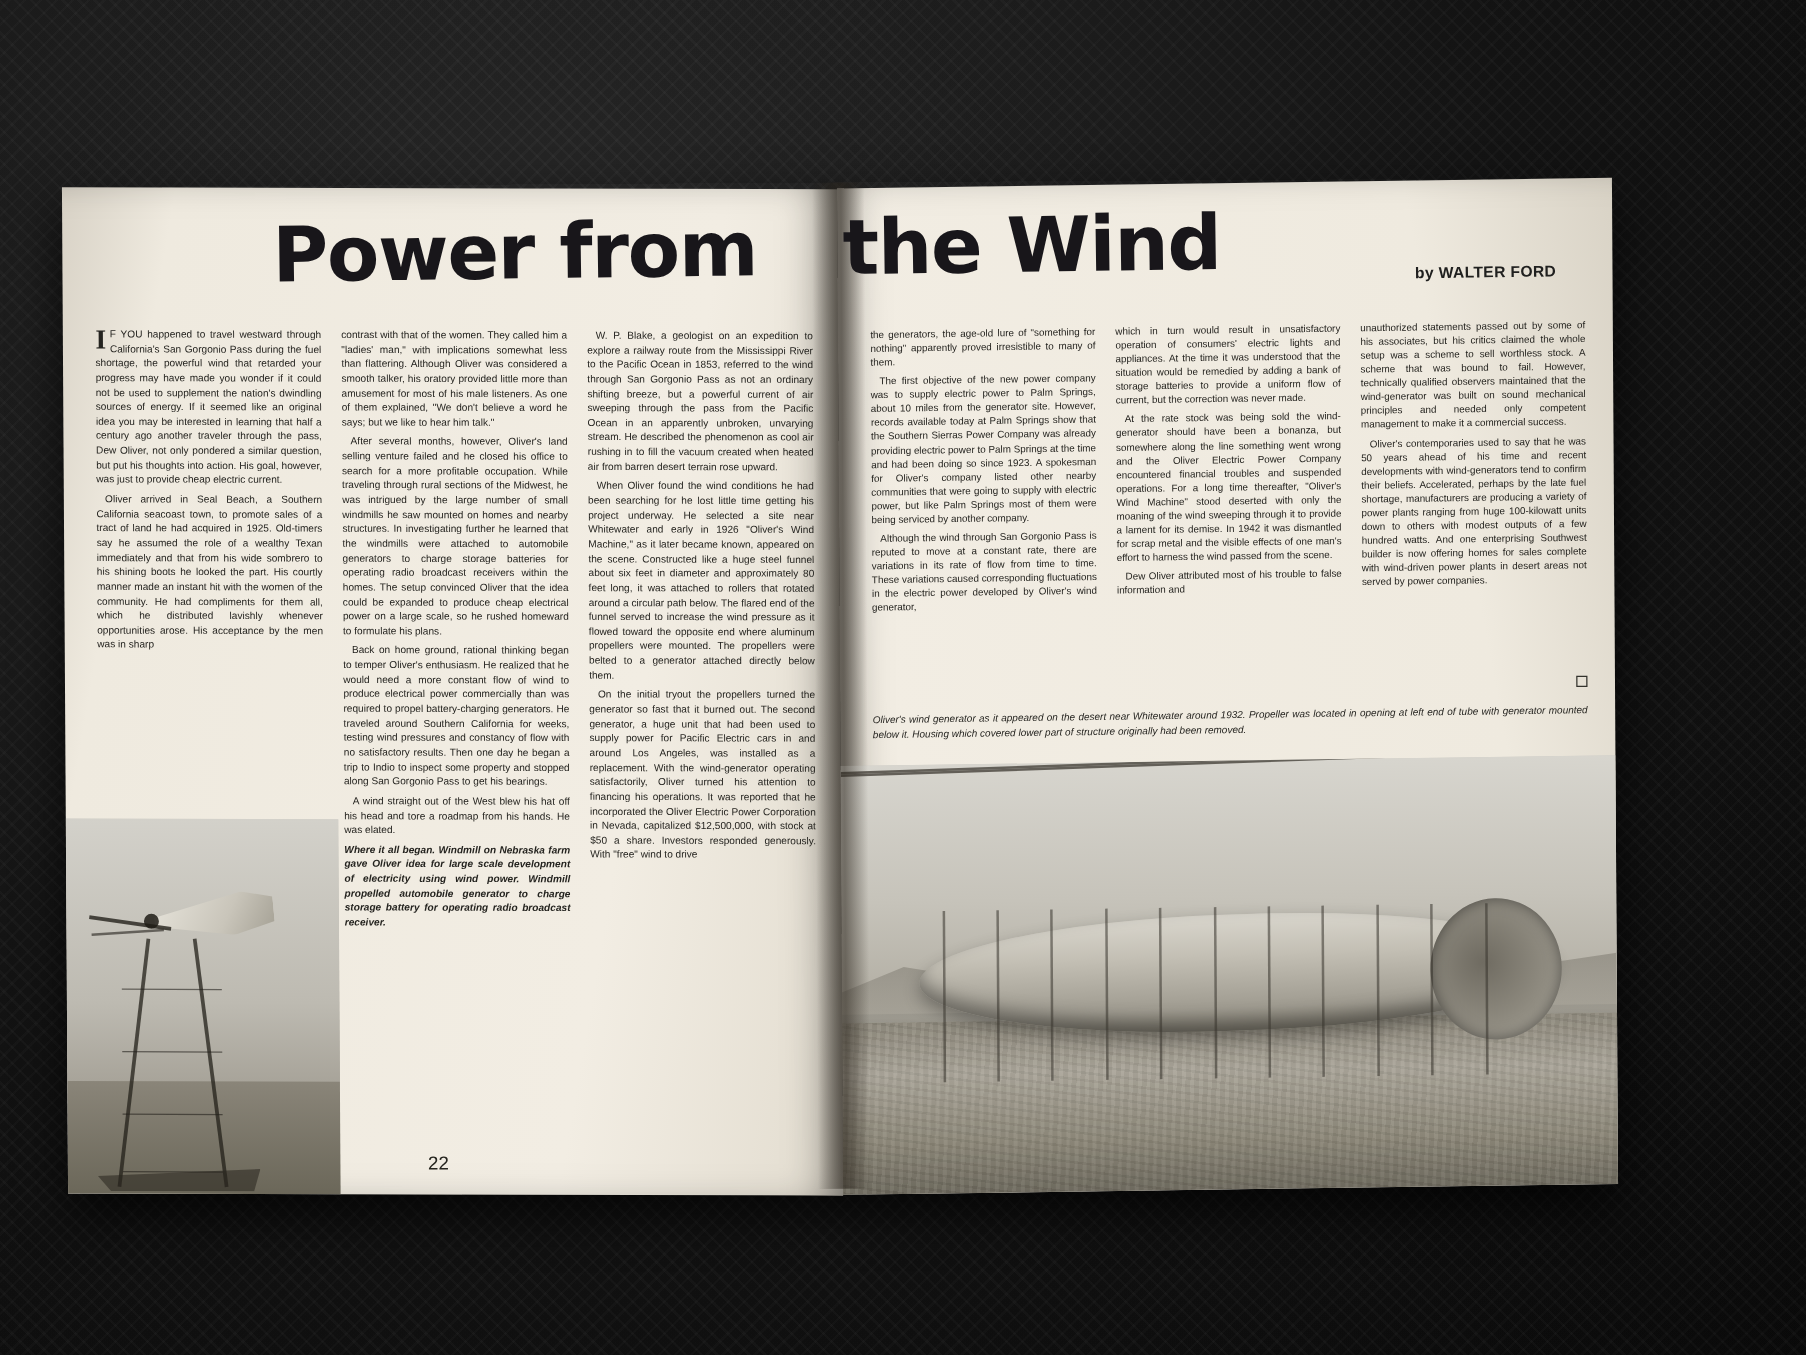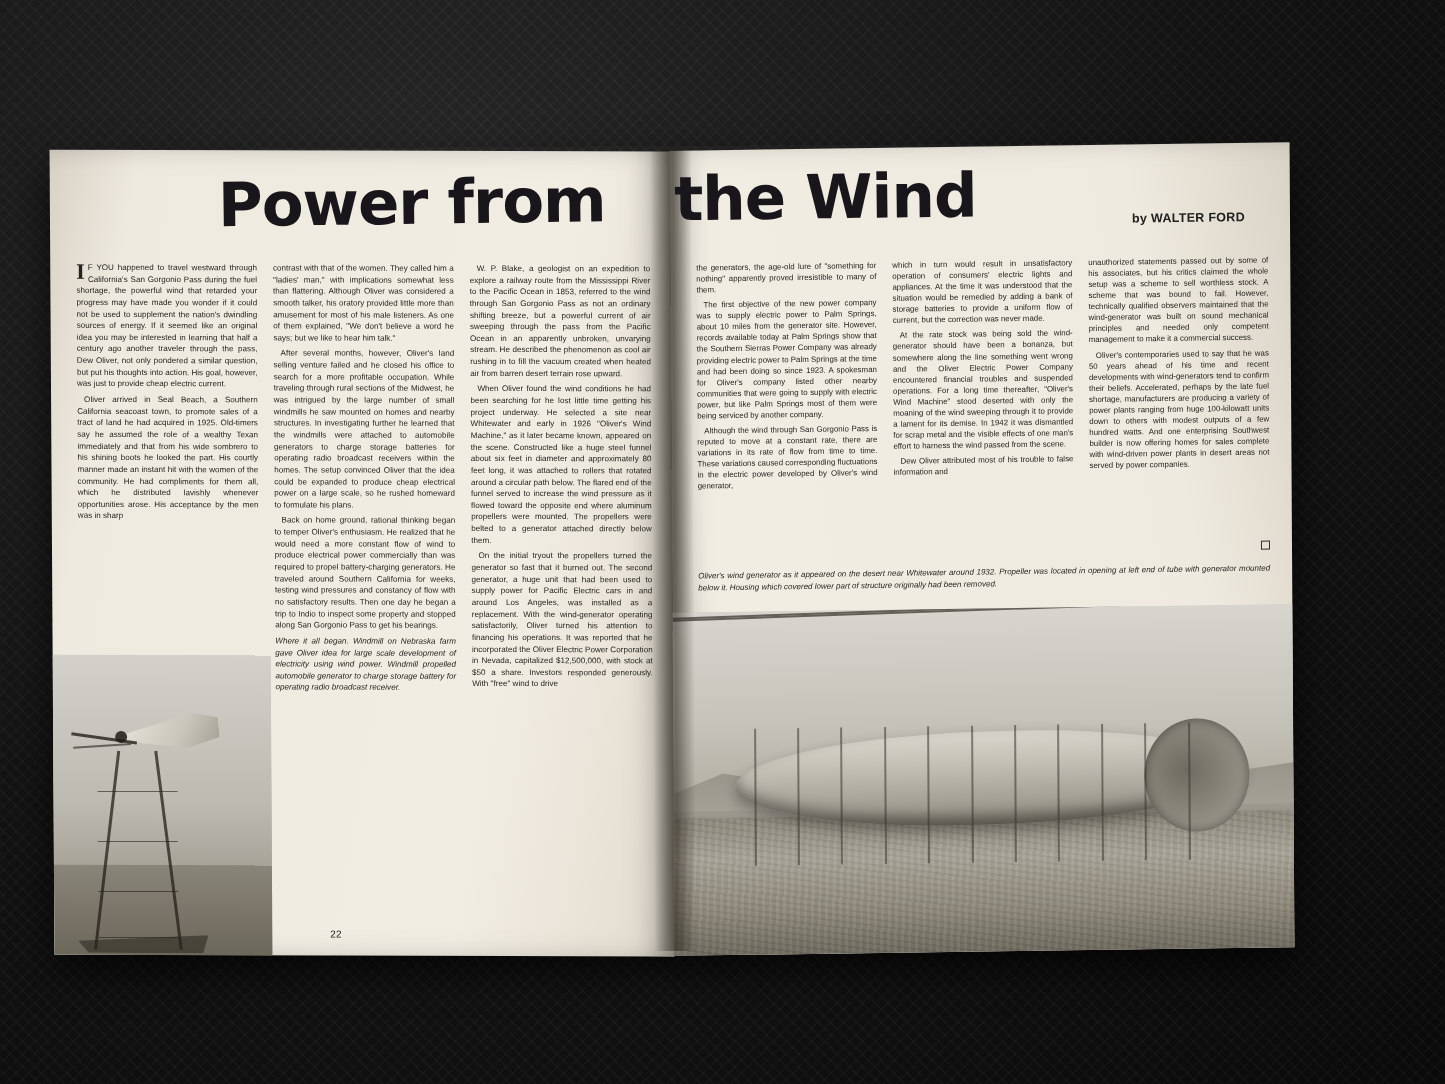--- a/index.html
+++ b/index.html
@@ -121,21 +121,21 @@
     line-height: 1.44;
     color: #24231f;
     text-align: justify;
     font-family: "Liberation Sans", sans-serif;
   }
   .col p {
     margin: 0 0 4px 0;
     text-indent: 7px;
   }
   .col p.noind { text-indent: 0; }
-  .italic { font-style: italic; }
+  .italic { font-style: italic; font-weight: bold; }
   .dropcap-para::first-letter {
     float: left;
     font-size: 22px;
     line-height: 18px;
     font-weight: bold;
     padding: 1px 3px 0 0;
     font-family: "Liberation Serif", serif;
   }
 
   
@@ -309,23 +309,23 @@
   }
   #mill-base {
     position: absolute; left: 24px; top: 268px; width: 130px; height: 30px;
     background: rgba(40,37,30,0.55);
     clip-path: polygon(8% 100%, 0% 60%, 100% 40%, 96% 100%);
   }
 
   
   #folio-left {
     position: absolute;
-    left: 276px;
+    left: 288px;
     bottom: 16px;
-    font-size: 10px;
+    font-size: 15px;
     color: #26251f;
   }
   #folio-right {
     position: absolute;
     right: 138px;
     bottom: 16px;
     font-size: 8.5px;
     font-weight: bold;
     color: #26251f;
   }
@@ -351,20 +351,21 @@
 
         <div class="col">
           <p class="dropcap-para noind">IF YOU happened to travel westward through California's San Gorgonio Pass during the fuel shortage, the powerful wind that retarded your progress may have made you wonder if it could not be used to supplement the nation's dwindling sources of energy. If it seemed like an original idea you may be interested in learning that half a century ago another traveler through the pass, Dew Oliver, not only pondered a similar question, but put his thoughts into action. His goal, however, was just to provide cheap electric current.</p>
           <p>Oliver arrived in Seal Beach, a Southern California seacoast town, to promote sales of a tract of land he had acquired in 1925. Old-timers say he assumed the role of a wealthy Texan immediately and that from his wide sombrero to his shining boots he looked the part. His courtly manner made an instant hit with the women of the community. He had compliments for them all, which he distributed lavishly whenever opportunities arose. His acceptance by the men was in sharp</p>
         </div>
 
         <div class="col">
           <p class="noind">contrast with that of the women. They called him a "ladies' man," with implications somewhat less than flattering. Although Oliver was considered a smooth talker, his oratory provided little more than amusement for most of his male listeners. As one of them explained, "We don't believe a word he says; but we like to hear him talk."</p>
           <p>After several months, however, Oliver's land selling venture failed and he closed his office to search for a more profitable occupation. While traveling through rural sections of the Midwest, he was intrigued by the large number of small windmills he saw mounted on homes and nearby structures. In investigating further he learned that the windmills were attached to automobile generators to charge storage batteries for operating radio broadcast receivers within the homes. The setup convinced Oliver that the idea could be expanded to produce cheap electrical power on a large scale, so he rushed homeward to formulate his plans.</p>
           <p>Back on home ground, rational thinking began to temper Oliver's enthusiasm. He realized that he would need a more constant flow of wind to produce electrical power commercially than was required to propel battery-charging generators. He traveled around Southern California for weeks, testing wind pressures and constancy of flow with no satisfactory results. Then one day he began a trip to Indio to inspect some property and stopped along San Gorgonio Pass to get his bearings.</p>
+          <p>A wind straight out of the West blew his hat off his head and tore a roadmap from his hands. He was elated.</p>
           <p class="italic noind">Where it all began. Windmill on Nebraska farm gave Oliver idea for large scale development of electricity using wind power. Windmill propelled automobile generator to charge storage battery for operating radio broadcast receiver.</p>
         </div>
 
         <div class="col">
           <p>W. P. Blake, a geologist on an expedition to explore a railway route from the Mississippi River to the Pacific Ocean in 1853, referred to the wind through San Gorgonio Pass as not an ordinary shifting breeze, but a powerful current of air sweeping through the pass from the Pacific Ocean in an apparently unbroken, unvarying stream. He described the phenomenon as cool air rushing in to fill the vacuum created when heated air from barren desert terrain rose upward.</p>
           <p>When Oliver found the wind conditions he had been searching for he lost little time getting his project underway. He selected a site near Whitewater and early in 1926 "Oliver's Wind Machine," as it later became known, appeared on the scene. Constructed like a huge steel funnel about six feet in diameter and approximately 80 feet long, it was attached to rollers that rotated around a circular path below. The flared end of the funnel served to increase the wind pressure as it flowed toward the opposite end where aluminum propellers were mounted. The propellers were belted to a generator attached directly below them.</p>
           <p>On the initial tryout the propellers turned the generator so fast that it burned out. The second generator, a huge unit that had been used to supply power for Pacific Electric cars in and around Los Angeles, was installed as a replacement. With the wind-generator operating satisfactorily, Oliver turned his attention to financing his operations. It was reported that he incorporated the Oliver Electric Power Corporation in Nevada, capitalized $12,500,000, with stock at $50 a share. Investors responded generously. With "free" wind to drive</p>
         </div>
 
       </div>

